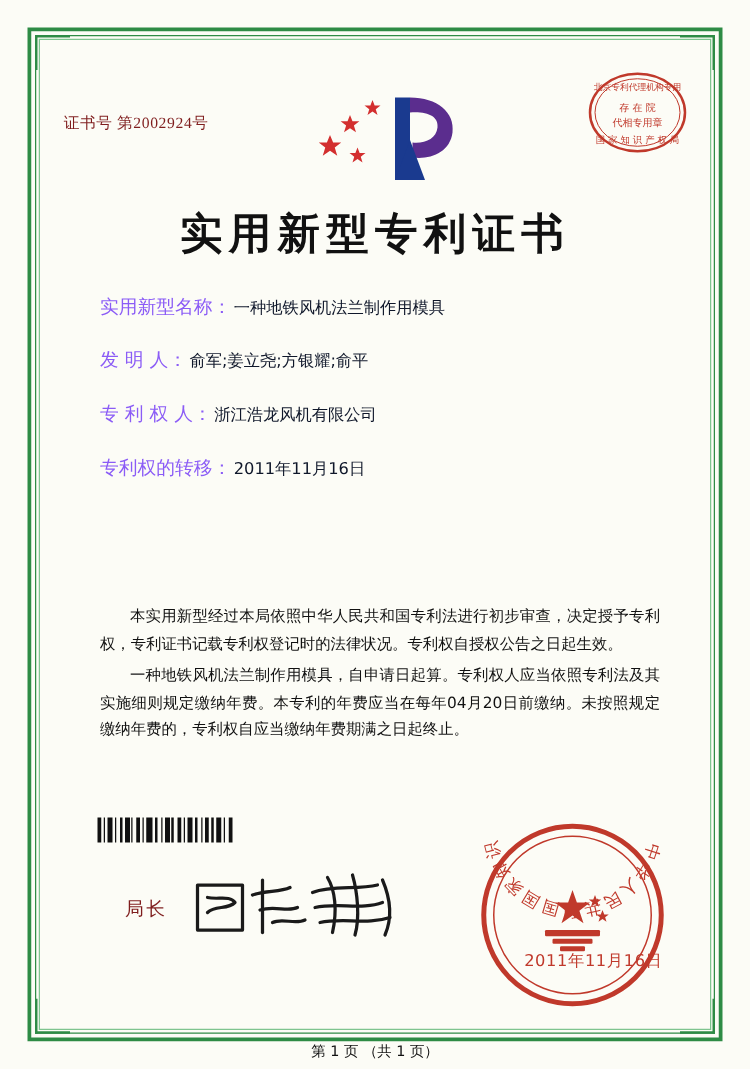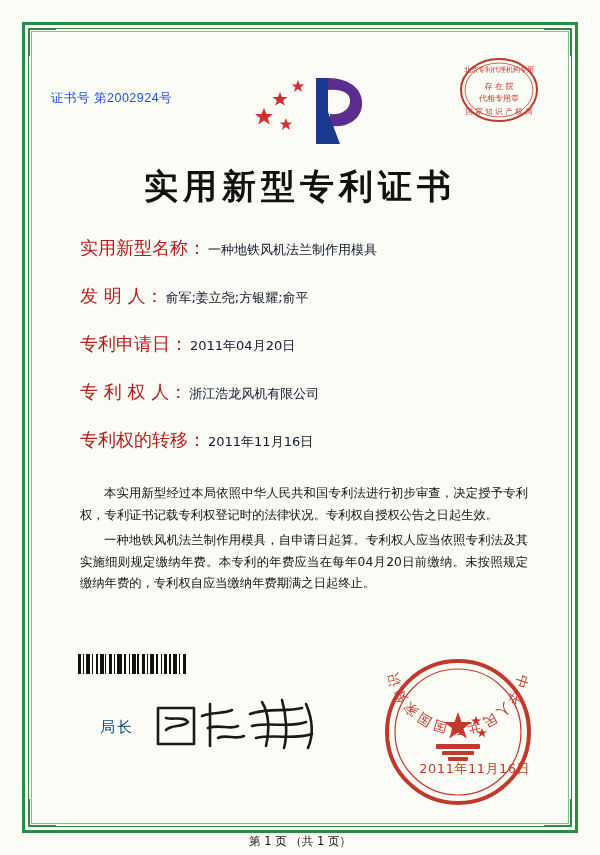--- a/index.html
+++ b/index.html
@@ -69,38 +69,38 @@
     right: 46px;
     bottom: 46px;
   }
 
   
   .cert-no {
     position: absolute;
     left: 5px;
     top: 44px;
     font-size: 12.5px;
-    color: #1d4ed8;
+    color: #7f1d1d;
     letter-spacing: 0.5px;
-    font-family: Liberation Sans, sans-serif;
+    font-family: Liberation Serif, serif;
   }
 
   
   .logo {
     position: absolute;
     left: 200px;
     top: 22px;
     width: 130px;
     height: 82px;
   }
 
   
   .top-stamp {
     position: absolute;
-    right: 14px;
+    right: 3px;
     top: 10px;
     width: 82px;
     height: 68px;
   }
 
   .title {
     position: absolute;
     left: 0;
     right: 0;
     top: 118px;
@@ -120,22 +120,22 @@
   }
   .field-row {
     display: flex;
     align-items: baseline;
     margin-bottom: 24px;
     font-size: 13px;
     color: #111;
   }
   .field-label {
     white-space: nowrap;
-    font-size: 18px;
-    color: #b91c1c;
+    font-size: 15px;
+    color: #8b5cf6;
   }
   .field-value {
     font-size: 13px;
     color: #0f172a;
     margin-left: 2px;
   }
 
   .paragraphs {
     position: absolute;
     left: 34px;
@@ -166,21 +166,21 @@
     background: #111;
     height: 100%;
   }
 
   
   .sig-label {
     position: absolute;
     left: 54px;
     top: 672px;
     font-size: 15px;
-    color: #0c4a6e;
+    color: #7f1d1d;
     letter-spacing: 2px;
   }
   .signature {
     position: absolute;
     left: 104px;
     top: 648px;
     width: 190px;
     height: 62px;
   }
 
@@ -260,24 +260,20 @@
     <div class="title">实用新型专利证书</div>
 
     <div class="fields">
       <div class="field-row">
         <span class="field-label">实用新型名称：</span>
         <span class="field-value">一种地铁风机法兰制作用模具</span>
       </div>
       <div class="field-row">
         <span class="field-label">发 明 人：</span>
         <span class="field-value">俞军;姜立尧;方银耀;俞平</span>
-      </div>
-      <div class="field-row">
-        <span class="field-label">专利申请日：</span>
-        <span class="field-value">2011年04月20日</span>
       </div>
       <div class="field-row">
         <span class="field-label">专 利 权 人：</span>
         <span class="field-value">浙江浩龙风机有限公司</span>
       </div>
       <div class="field-row">
         <span class="field-label">专利权的转移：</span>
         <span class="field-value">2011年11月16日</span>
       </div>
     </div>

